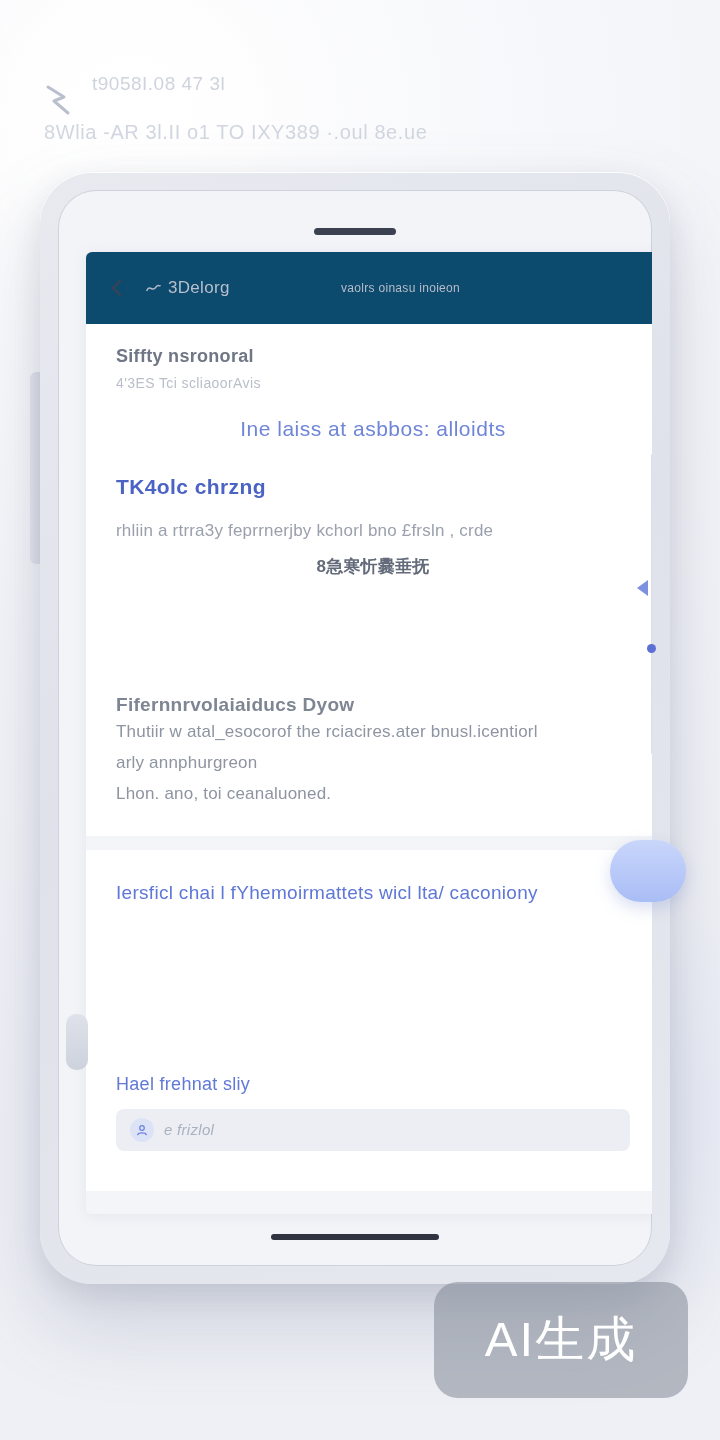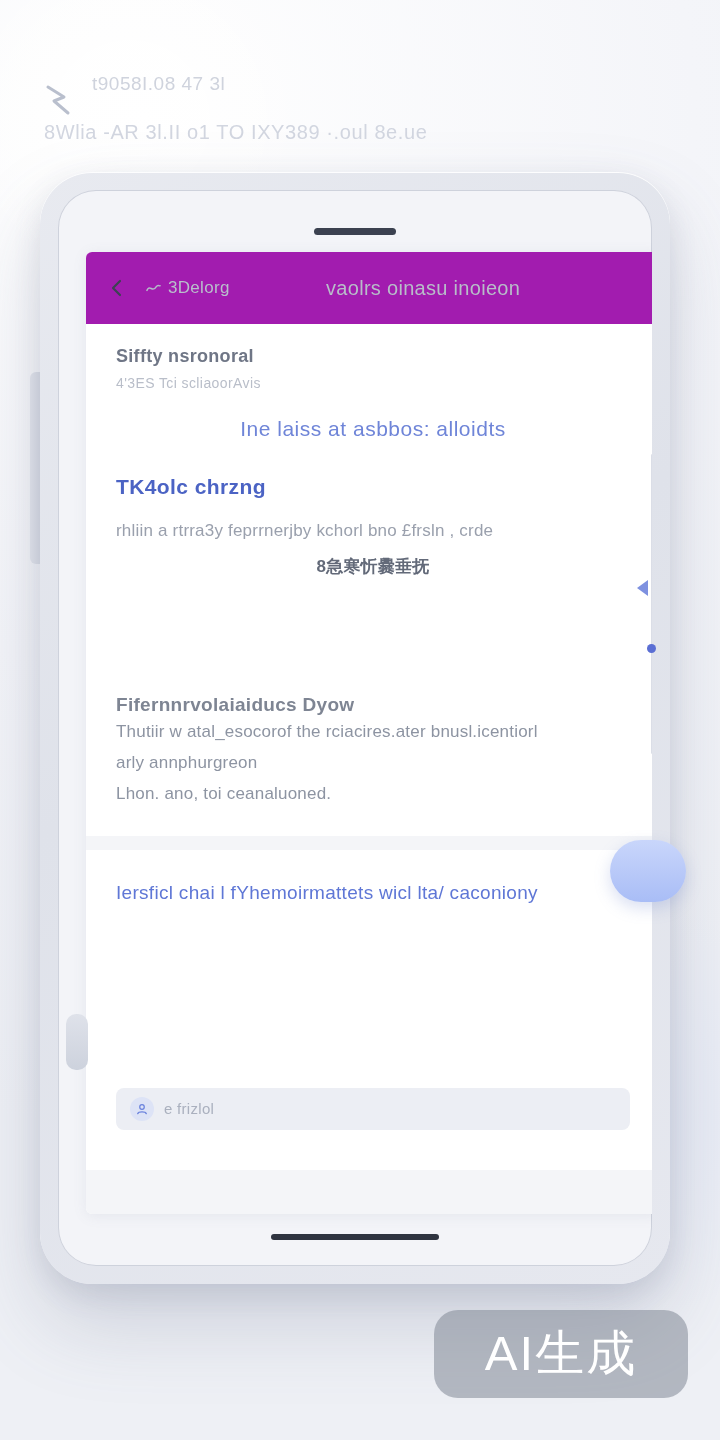--- a/index.html
+++ b/index.html
@@ -143,21 +143,21 @@
     bottom: 52px;
     background: #ffffff;
     border-radius: 6px;
     overflow: hidden;
     box-shadow: 0 2px 14px rgba(110,120,145,.10);
   }
 
   
   .topbar {
     height: 72px;
-    background: #a21caf;
+    background: #0c4a6e;
     display: flex;
     align-items: center;
     padding: 0 18px;
     box-sizing: border-box;
     position: relative;
   }
   .back-icon {
     width: 26px;
     height: 26px;
     display: flex;
@@ -175,25 +175,25 @@
     font-size: 17px;
     letter-spacing: .3px;
     filter: blur(.25px);
   }
   .brand-mark {
     width: 15px; height: 15px;
     color: #b4bbc9;
   }
   .topbar-center {
     position: absolute;
-    left: 240px;
+    left: 255px;
     top: 50%;
     transform: translateY(-50%);
     color: #b8bdc9;
-    font-size: 20px;
+    font-size: 12px;
     letter-spacing: .3px;
     filter: blur(.3px);
     white-space: nowrap;
   }
 
   
   .content {
     position: absolute;
     top: 72px;
     left: 0; right: 0; bottom: 0;
@@ -288,20 +288,21 @@
   .input-row {
     margin-top: 14px;
     height: 42px;
     border-radius: 8px;
     background: #eceef4;
     display: flex;
     align-items: center;
     padding: 0 14px;
     box-sizing: border-box;
     gap: 10px;
+    font-style: italic;
   }
   .input-badge {
     width: 24px; height: 24px;
     border-radius: 50%;
     background: #dde3f6;
     display: flex;
     align-items: center;
     justify-content: center;
     color: #6b83dd;
     flex: 0 0 auto;
@@ -350,21 +351,21 @@
     background: linear-gradient(180deg,#c9d6fb,#a9bdf6);
     box-shadow: 0 6px 16px rgba(120,140,210,.28);
   }
 
   
   .watermark {
     position: absolute;
     right: 32px;
     bottom: 42px;
     width: 254px;
-    height: 88px;
+    height: 116px;
     border-radius: 24px;
     background: rgba(130,136,150,.55);
     display: flex;
     align-items: center;
     justify-content: center;
     color: #ffffff;
     font-size: 49px;
     letter-spacing: 2px;
   }
 </style>
@@ -428,20 +429,21 @@
           <div class="block-para">Thutiir w atal_esocorof the rciacires.ater bnusl.icentiorl</div>
           <div class="block-para" style="margin-top:0">arly annphurgreon</div>
           <div class="block-para" style="margin-top:0">Lhon. ano, toi ceanaluoned.</div>
         </div>
 
         <div class="card" style="padding-top:32px;padding-bottom:40px;min-height:300px">
           <div class="link-head">Iersficl chai l fYhemoirmattets wicl lta/ caconiony</div>
 
           <div style="height:170px"></div>
 
+          <div class="field-label">Hael frehnat sliy</div>
           <div class="input-row">
             <span class="input-badge">
               <svg viewBox="0 0 24 24" width="16" height="16" aria-hidden="true">
                 <circle cx="12" cy="9" r="3.4" fill="none" stroke="currentColor" stroke-width="1.9"></circle>
                 <path d="M5.5 19 C6.8 15.4, 17.2 15.4, 18.5 19" fill="none" stroke="currentColor" stroke-width="1.9" stroke-linecap="round"></path>
               </svg>
             </span>
             <span class="input-text">e frizlol</span>
           </div>
         </div>

